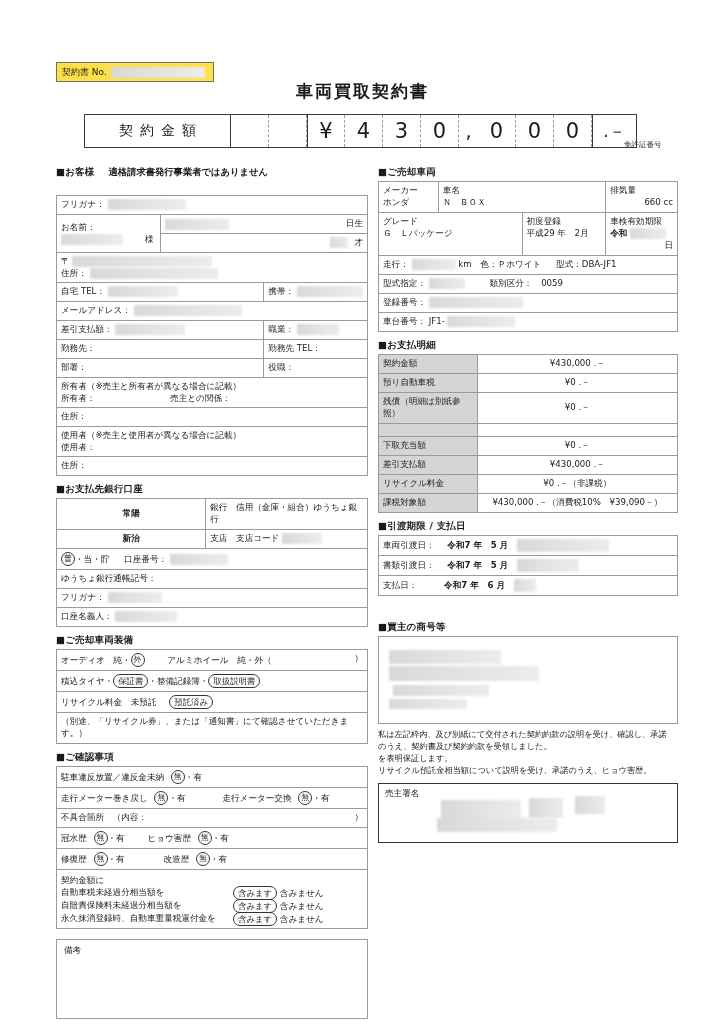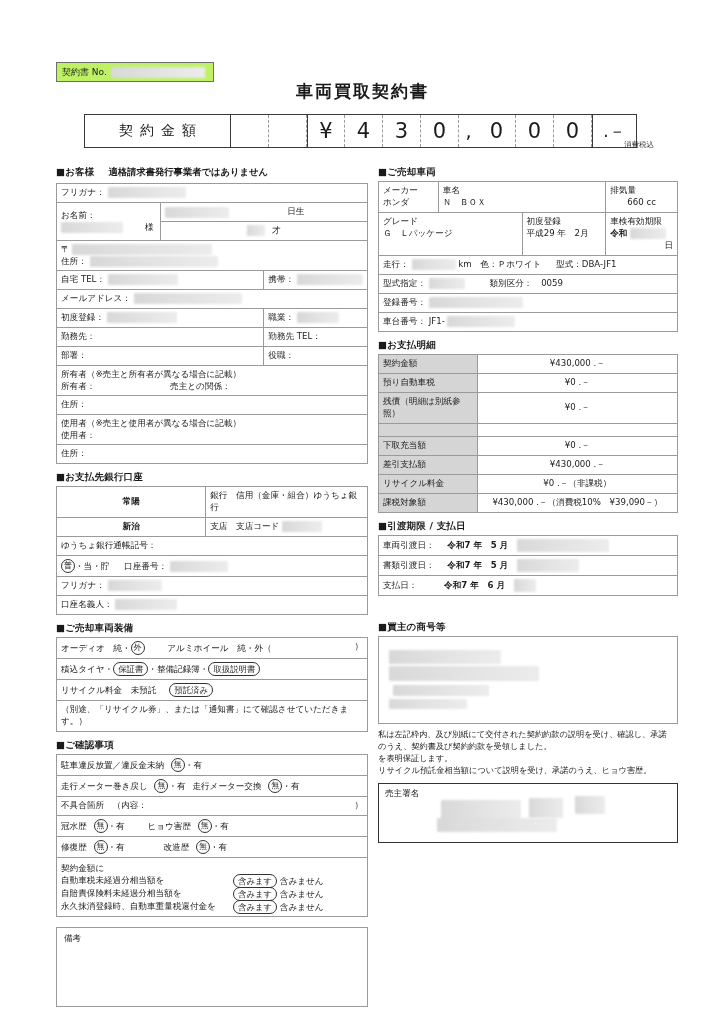--- a/index.html
+++ b/index.html
@@ -24,21 +24,21 @@
   .sec-head{
     font-size:9.5px;font-weight:bold;color:#1a1a1a;
     margin:0 0 2px 0;letter-spacing:.2px;
   }
 
   
   .contract-no{
     position:absolute;left:56px;top:62px;width:158px;height:20px;
     border:1px solid #6f6f6f;box-sizing:border-box;
     display:flex;align-items:center;padding-left:5px;gap:4px;
-    font-size:9px;background:#bef264;
+    font-size:9px;background:#fde047;
   }
   .doc-title{
     position:absolute;left:0;top:80px;width:725px;text-align:center;
     font-size:17px;font-weight:bold;letter-spacing:2px;
   }
   .contract-date{
     position:absolute;right:40px;top:62px;width:172px;height:20px;
     border:1px solid #6f6f6f;box-sizing:border-box;
     display:flex;align-items:center;justify-content:flex-start;
     font-size:8.5px;padding-left:6px;gap:3px;background:#fff;
@@ -77,28 +77,28 @@
     font-size:8.6px;
     padding:3px 4px;
     vertical-align:middle;
     height:13px;
     background:#fff;
     box-sizing:border-box;
   }
   .tight td{padding:2px 4px;}
   .hdr-gray{background:#d5d5d5 !important;font-weight:normal;}
   .ctr{text-align:center;}
-  .rgt{text-align:center;}
+  .rgt{text-align:right;}
   .b{font-weight:bold;}
   .mini{font-size:7.6px;}
 
   .note-qualify{
     font-size:9.3px;font-weight:bold;margin-left:14px;
   }
-  .sec-row{display:flex;align-items:baseline;margin-bottom:2px;}
+  .sec-row{display:flex;align-items:baseline;margin-bottom:14px;}
 
   .circ{
     display:inline-block;
     border:1.2px solid #333;border-radius:50%;
     width:12px;height:12px;line-height:11px;text-align:center;
     font-size:8px;vertical-align:middle;
   }
   .circ-box{
     display:inline-block;border:1.1px solid #333;border-radius:9px;
     padding:0px 4px;font-size:8.4px;line-height:12px;
@@ -143,21 +143,21 @@
       <div class="amt-cell">4</div>
       <div class="amt-cell">3</div>
       <div class="amt-cell">0</div>
       <div class="amt-cell narrow">,</div>
       <div class="amt-cell">0</div>
       <div class="amt-cell">0</div>
       <div class="amt-cell">0</div>
       <div class="amt-cell last dash-l">.－</div>
     </div>
   </div>
-  <div class="amt-tax">消費税込</div>
+  <div class="amt-tax">免許証番号</div>
 
   <div class="col-l">
 
     <div class="sec-row">
       <span class="sec-head">■お客様</span>
       <span class="note-qualify">適格請求書発行事業者ではありません</span>
     </div>
 
     <table class="grid">
       <tbody>
@@ -207,21 +207,21 @@
         </td>
       </tr>
       <tr>
         <td colspan="3">
           <span>メールアドレス：</span>
           <span class="redact" style="width:108px"></span>
         </td>
       </tr>
       <tr>
         <td colspan="2">
-          <span>初度登録：</span>
+          <span>差引支払額：</span>
           <span class="redact" style="width:70px"></span>
         </td>
         <td>
           <span>職業：</span>
           <span class="redact" style="width:42px"></span>
         </td>
       </tr>
       <tr>
         <td colspan="2">
           <span>勤務先：</span>
@@ -275,32 +275,32 @@
       </tr>
       <tr>
         <td class="ctr b">新治</td>
         <td class="mini">
           <span>支店　支店コード</span>
           <span class="redact" style="width:40px"></span>
         </td>
       </tr>
       <tr>
         <td colspan="2">
-          <span>ゆうちょ銀行通帳記号：</span>
-        </td>
-      </tr>
-      <tr>
-        <td colspan="2">
           <span class="circ">普</span><span>・当・貯</span>
           <span style="margin-left:12px">口座番号：</span>
           <span class="redact" style="width:58px"></span>
         </td>
       </tr>
       <tr>
         <td colspan="2">
+          <span>ゆうちょ銀行通帳記号：</span>
+        </td>
+      </tr>
+      <tr>
+        <td colspan="2">
           <span>フリガナ：</span>
           <span class="redact" style="width:54px"></span>
         </td>
       </tr>
       <tr>
         <td colspan="2">
           <span>口座名義人：</span>
           <span class="redact" style="width:62px"></span>
         </td>
       </tr>
@@ -340,21 +340,21 @@
           <tr>
         <td>
           <span>駐車違反放置／違反金未納</span>
           <span class="circ" style="margin-left:4px">無</span><span>・有</span>
         </td>
       </tr>
       <tr>
         <td>
           <span>走行メーター巻き戻し</span>
           <span class="circ" style="margin-left:4px">無</span><span>・有</span>
-          <span style="margin-left:4px">走行メーター交換</span>
+          <span style="margin-left:34px">走行メーター交換</span>
           <span class="circ" style="margin-left:4px">無</span><span>・有</span>
         </td>
       </tr>
       <tr>
         <td>
           <span>不具合箇所　（内容：</span>
           <span style="float:right">）</span>
         </td>
       </tr>
       <tr>

